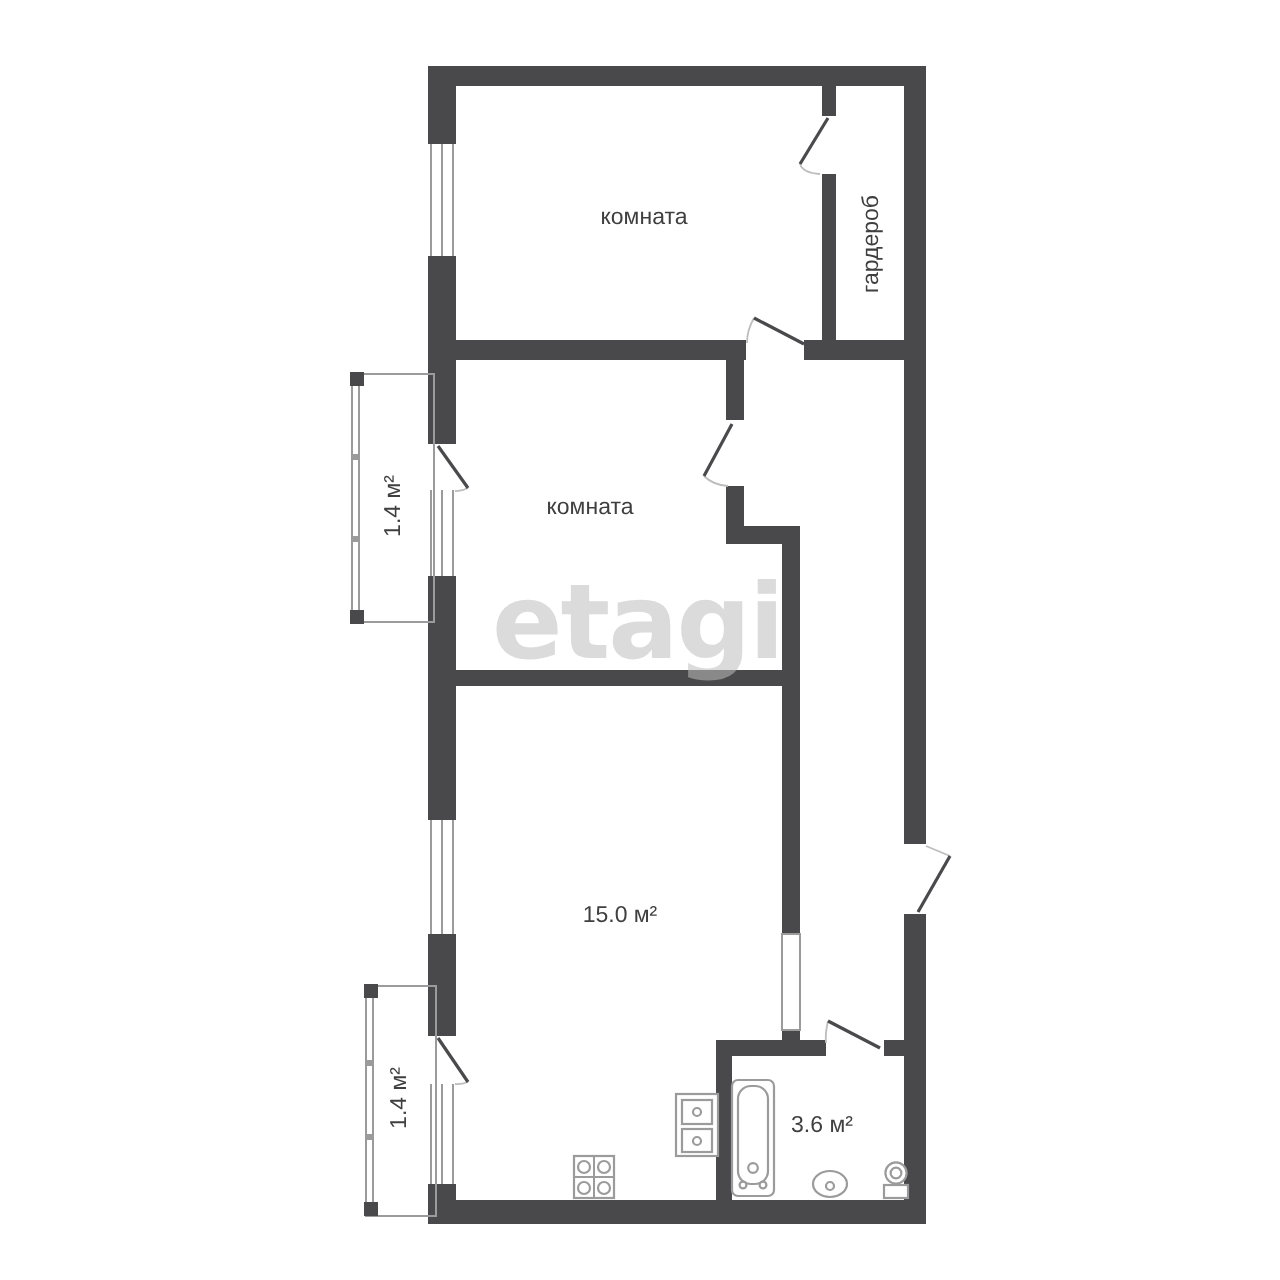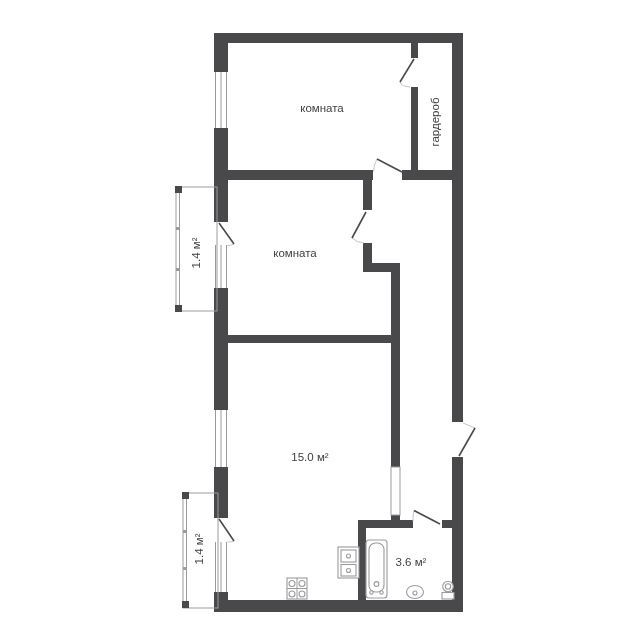--- a/index.html
+++ b/index.html
@@ -190,13 +190,14 @@
       <text x="322" y="112" text-anchor="middle">комната</text>
       <text transform="translate(439,122) rotate(-90)" text-anchor="middle">гардероб</text>
       <text x="295" y="257" text-anchor="middle">комната</text>
       <text transform="translate(200,253) rotate(-90)" text-anchor="middle">1.4 м²</text>
       <text x="310" y="461" text-anchor="middle">15.0 м²</text>
       <text transform="translate(203,549) rotate(-90)" text-anchor="middle">1.4 м²</text>
       <text x="411" y="566" text-anchor="middle">3.6 м²</text>
     </g>
   </svg>
 
+  <div class="watermark">etagi</div>
 </div>
 
 </body></html>

